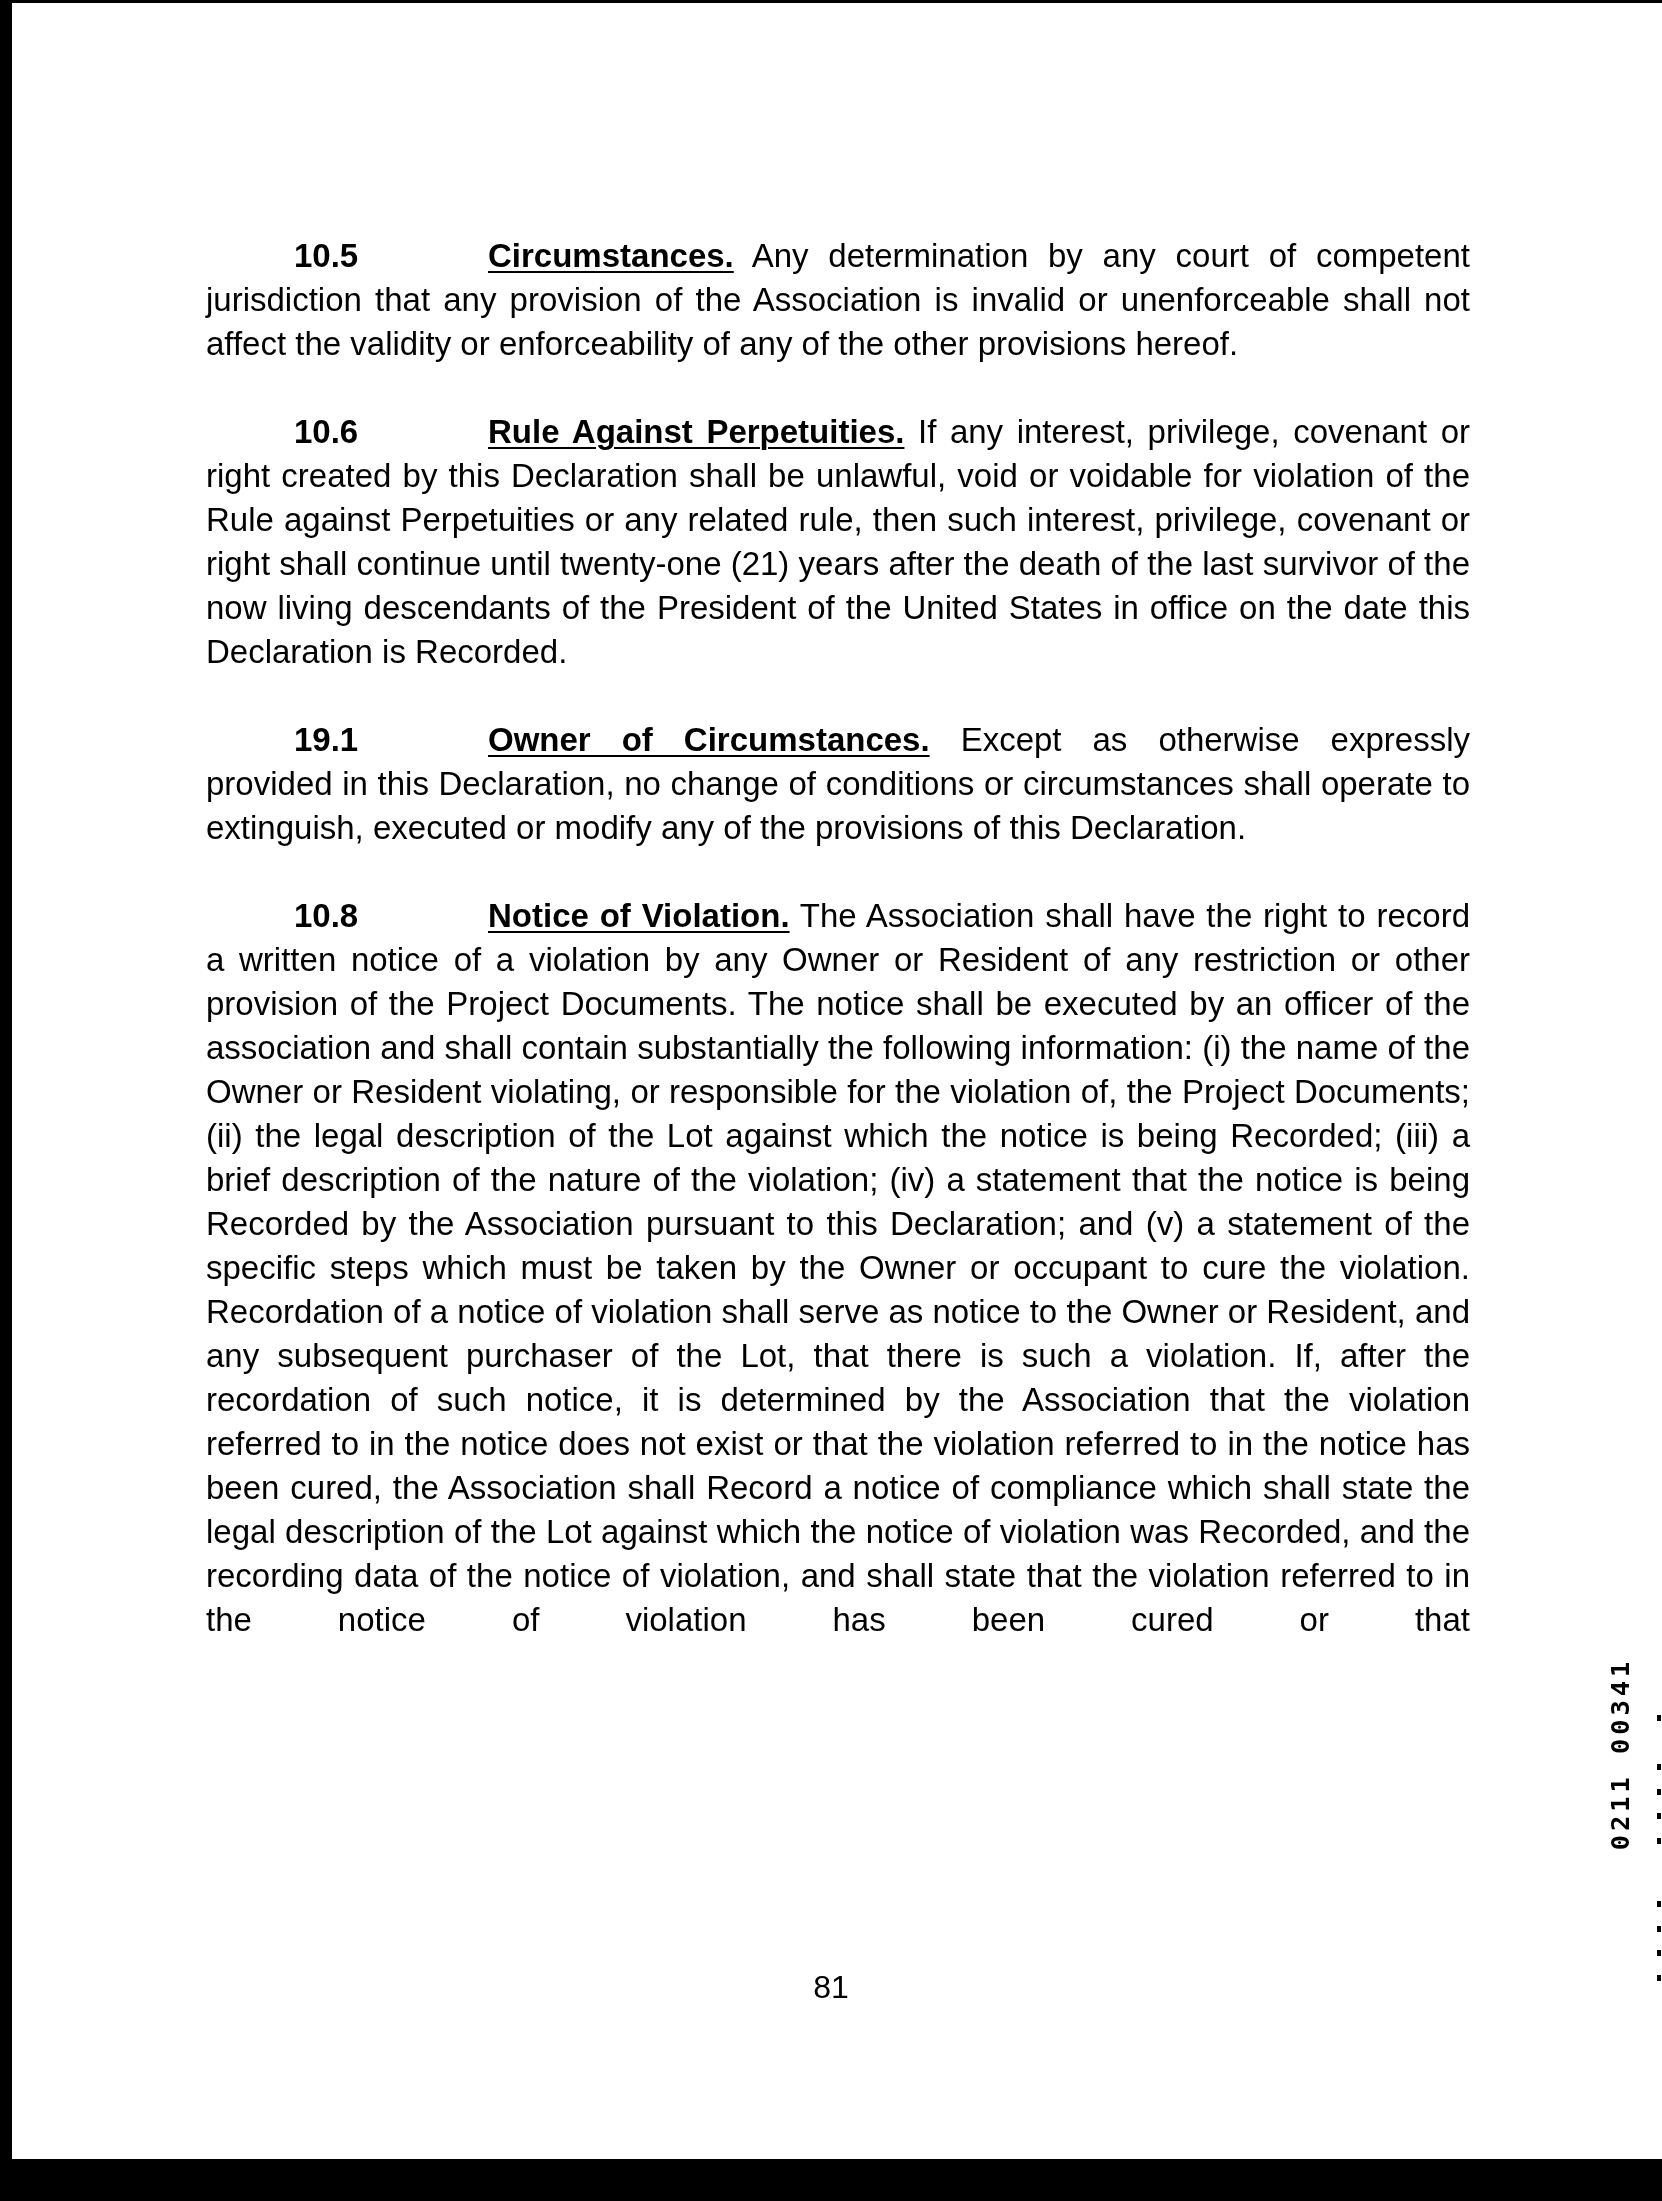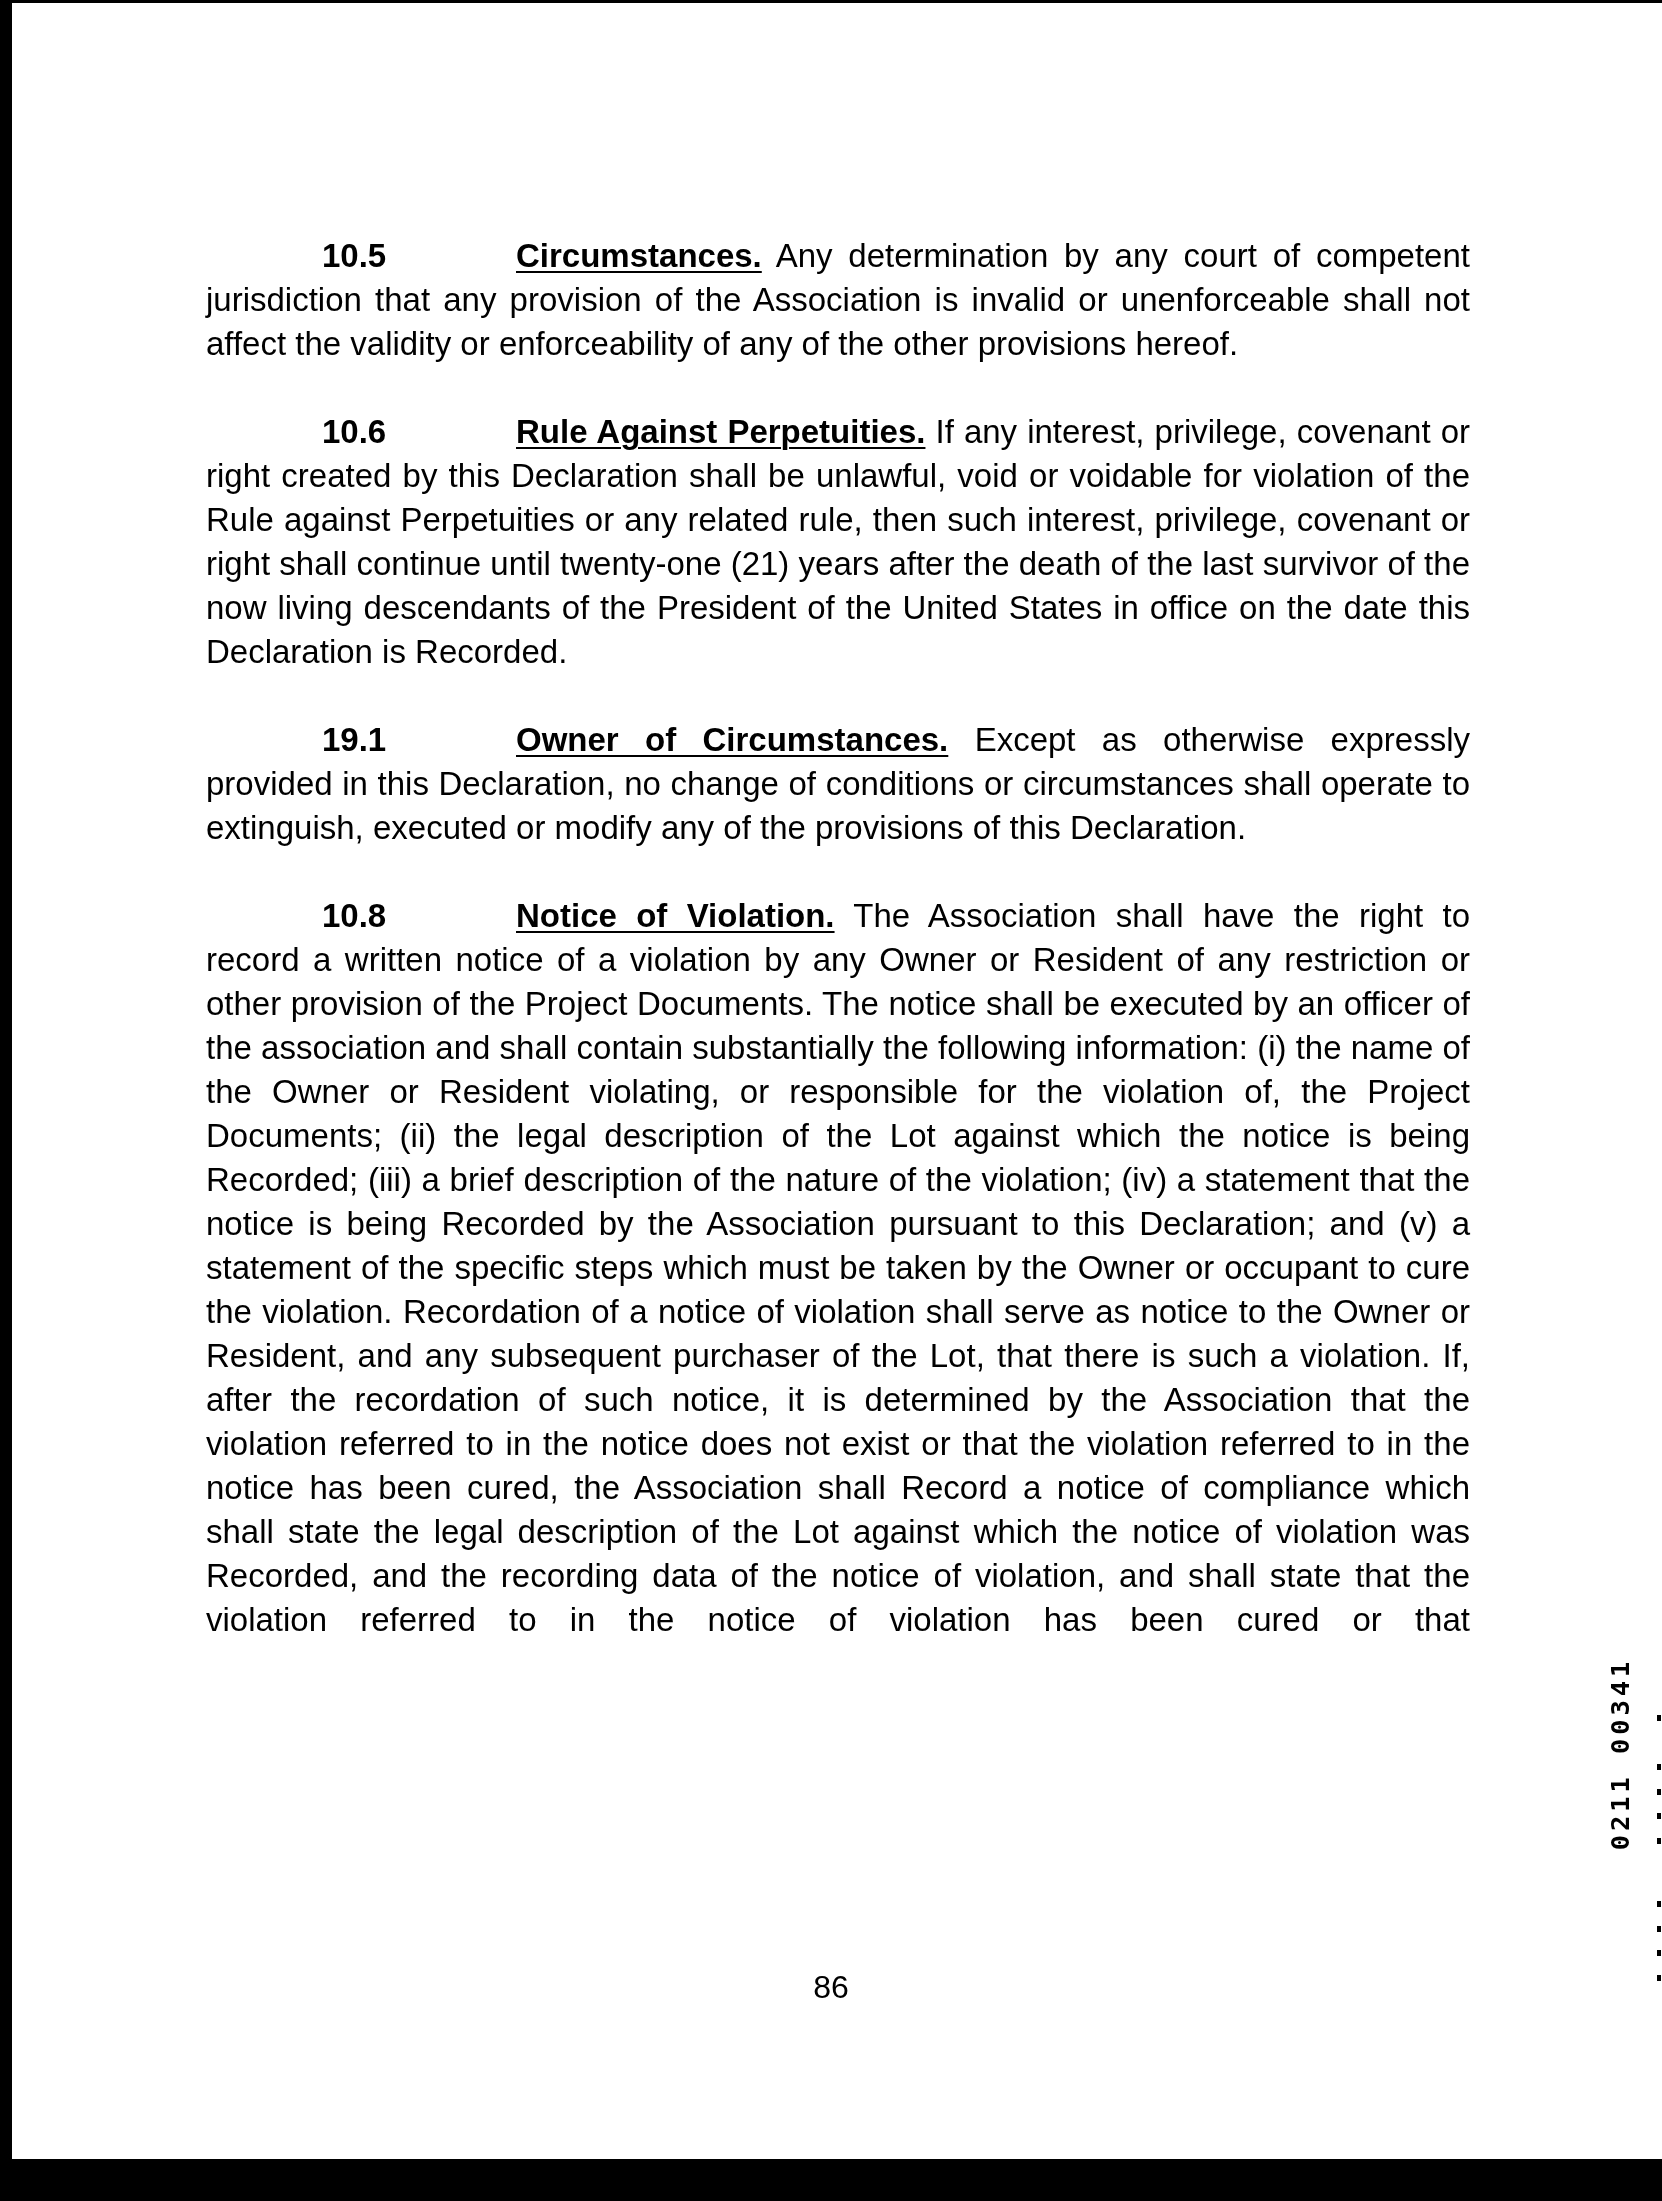--- a/index.html
+++ b/index.html
@@ -15,21 +15,21 @@
   .content {
     position: absolute; left: 206px; top: 234px; width: 1264px;
     font-size: 33px; line-height: 44px;
   }
   .para {
     margin: 0 0 44px 0;
     text-align: justify;
     text-align-last: left;
   }
   .para .num {
-    display: inline-block; margin-left: 116px; width: 194px; font-weight: bold;
+    display: inline-block; margin-left: 88px; width: 194px; font-weight: bold;
   }
   .para .heading {
     font-weight: bold; text-decoration: underline; text-decoration-thickness: 2px; text-underline-offset: 3.9px;
   }
   .page-number {
     position: absolute; left: 0; width: 1662px; top: 1966px; text-align: center;
     font-size: 32px; line-height: 43px; padding-right: 0;
   }
   .page-number span { position: relative; left: 0px; }
   .stamp {
@@ -69,16 +69,16 @@
     <i style="top:49px"></i>
     <i style="top:74px"></i>
     <i style="top:98px"></i>
     <i style="top:123px"></i>
     <i style="top:186px"></i>
     <i style="top:211px"></i>
     <i style="top:235px"></i>
     <i style="top:260px"></i>
 </div>
 
-<div class="page-number"><span>86</span></div>
+<div class="page-number"><span>81</span></div>
 
 <div class="border-bottom"></div>
 
 
 </body></html>

